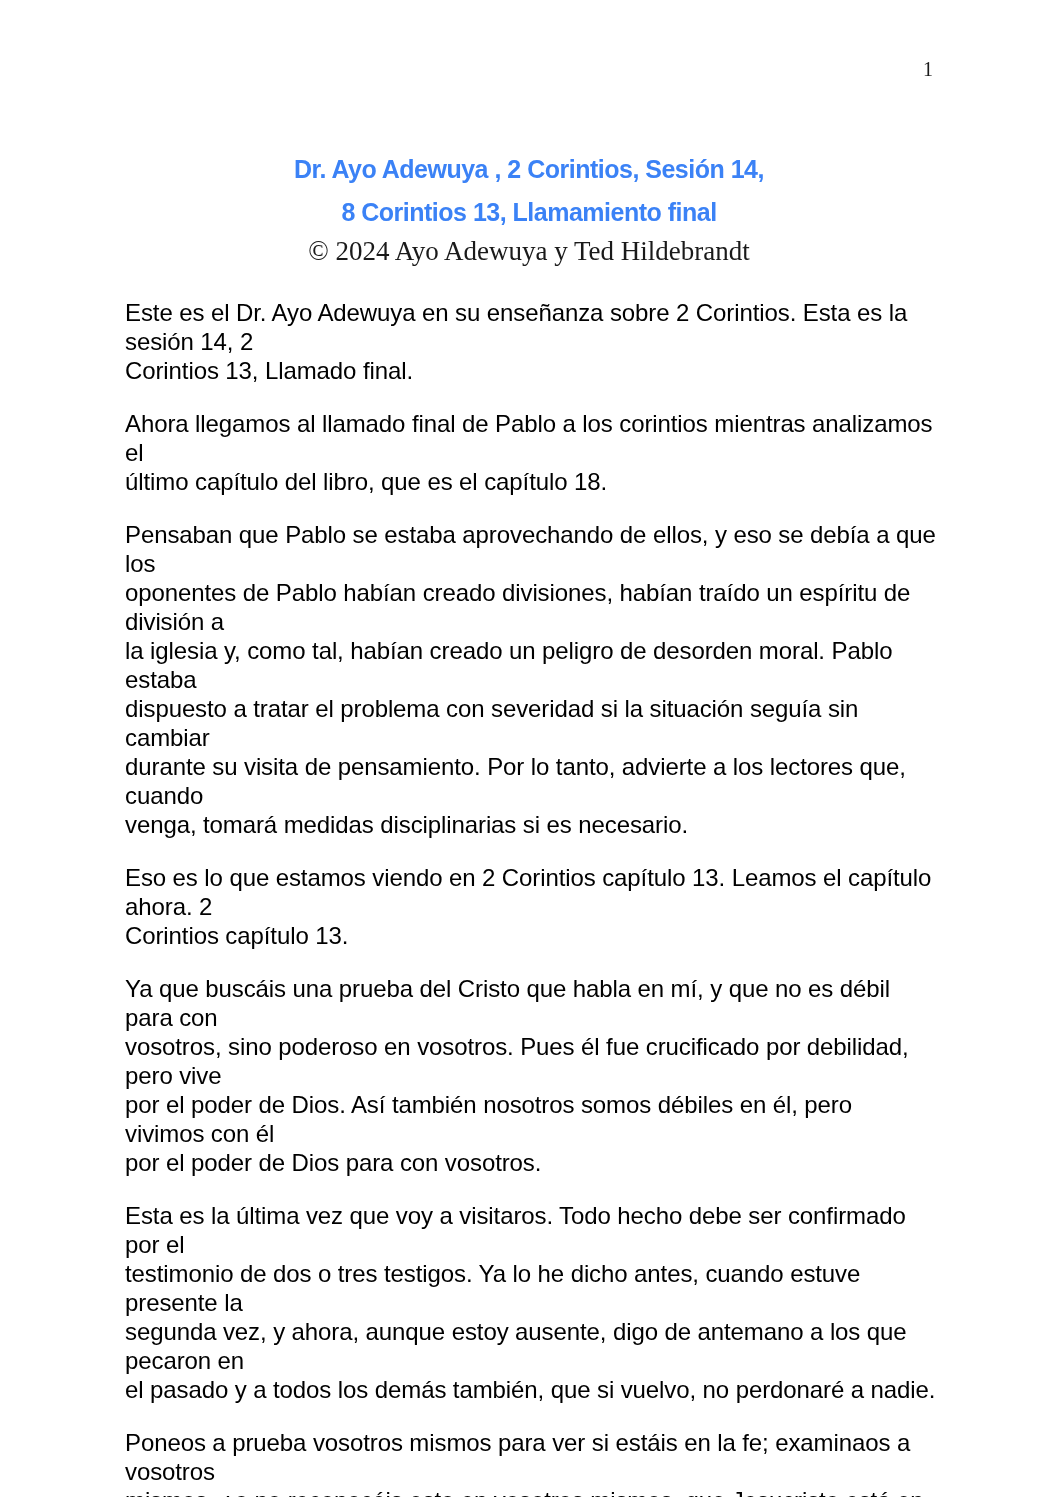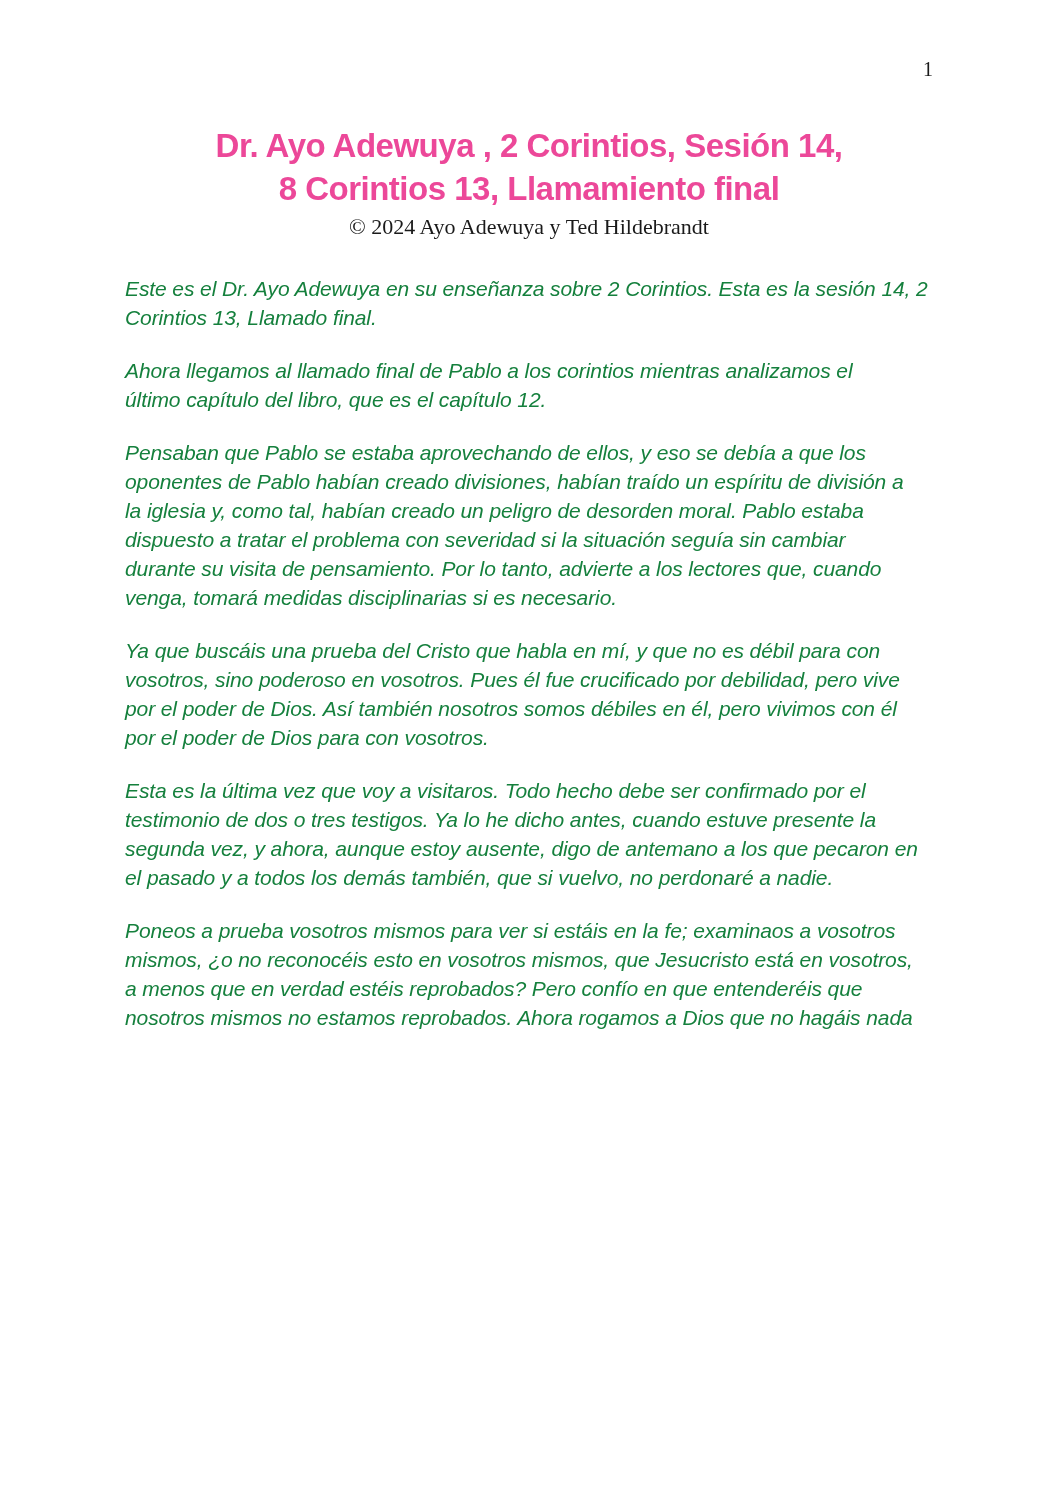--- a/index.html
+++ b/index.html
@@ -21,72 +21,74 @@
     line-height: 24px;
     color: #1a1a1a;
   }
   .title-block {
     padding-top: 124px;
     text-align: center;
   }
   .doc-title {
     font-family: "Liberation Sans", sans-serif;
     font-weight: 700;
-    font-size: 33px;
+    font-size: 25px;
     line-height: 43px;
     letter-spacing: -0.5px;
-    color: #ec4899;
+    color: #3b82f6;
+    margin-top: 24px;
   }
   .copyright-line {
     margin-top: 4px;
     text-align: center;
     font-family: "Liberation Serif", serif;
-    font-size: 22px;
+    font-size: 27px;
     line-height: 26px;
     color: #1a1a1a;
   }
   .doc-body {
     margin-top: 34px;
     margin-left: 125px;
     width: 812px;
   }
   .para {
     white-space: pre-line;
-    font-size: 21px;
+    font-size: 24px;
     line-height: 29px;
     letter-spacing: -0.1px;
     margin-bottom: 24px;
-    color: #15803d;
-    font-style: italic;
+    color: #000000;
   }
 </style>
 </head>
 <body>
 
 <div class="page-number">1</div>
 
 <div class="title-block">
   <h1 class="doc-title">
     <span>Dr. Ayo Adewuya , 2 Corintios, Sesión 14,</span><br>
     <span>8 Corintios 13, Llamamiento final</span>
   </h1>
   <div class="copyright-line">© 2024 Ayo Adewuya y Ted Hildebrandt</div>
 </div>
 
 <div class="doc-body">
     <p class="para">Este es el Dr. Ayo Adewuya en su enseñanza sobre 2 Corintios. Esta es la sesión 14, 2
 Corintios 13, Llamado final.</p>
     <p class="para">Ahora llegamos al llamado final de Pablo a los corintios mientras analizamos el
-último capítulo del libro, que es el capítulo 12.</p>
+último capítulo del libro, que es el capítulo 18.</p>
     <p class="para">Pensaban que Pablo se estaba aprovechando de ellos, y eso se debía a que los
 oponentes de Pablo habían creado divisiones, habían traído un espíritu de división a
 la iglesia y, como tal, habían creado un peligro de desorden moral. Pablo estaba
 dispuesto a tratar el problema con severidad si la situación seguía sin cambiar
 durante su visita de pensamiento. Por lo tanto, advierte a los lectores que, cuando
 venga, tomará medidas disciplinarias si es necesario.</p>
+    <p class="para">Eso es lo que estamos viendo en 2 Corintios capítulo 13. Leamos el capítulo ahora. 2
+Corintios capítulo 13.</p>
     <p class="para">Ya que buscáis una prueba del Cristo que habla en mí, y que no es débil para con
 vosotros, sino poderoso en vosotros. Pues él fue crucificado por debilidad, pero vive
 por el poder de Dios. Así también nosotros somos débiles en él, pero vivimos con él
 por el poder de Dios para con vosotros.</p>
     <p class="para">Esta es la última vez que voy a visitaros. Todo hecho debe ser confirmado por el
 testimonio de dos o tres testigos. Ya lo he dicho antes, cuando estuve presente la
 segunda vez, y ahora, aunque estoy ausente, digo de antemano a los que pecaron en
 el pasado y a todos los demás también, que si vuelvo, no perdonaré a nadie.</p>
     <p class="para">Poneos a prueba vosotros mismos para ver si estáis en la fe; examinaos a vosotros
 mismos, ¿o no reconocéis esto en vosotros mismos, que Jesucristo está en vosotros,

